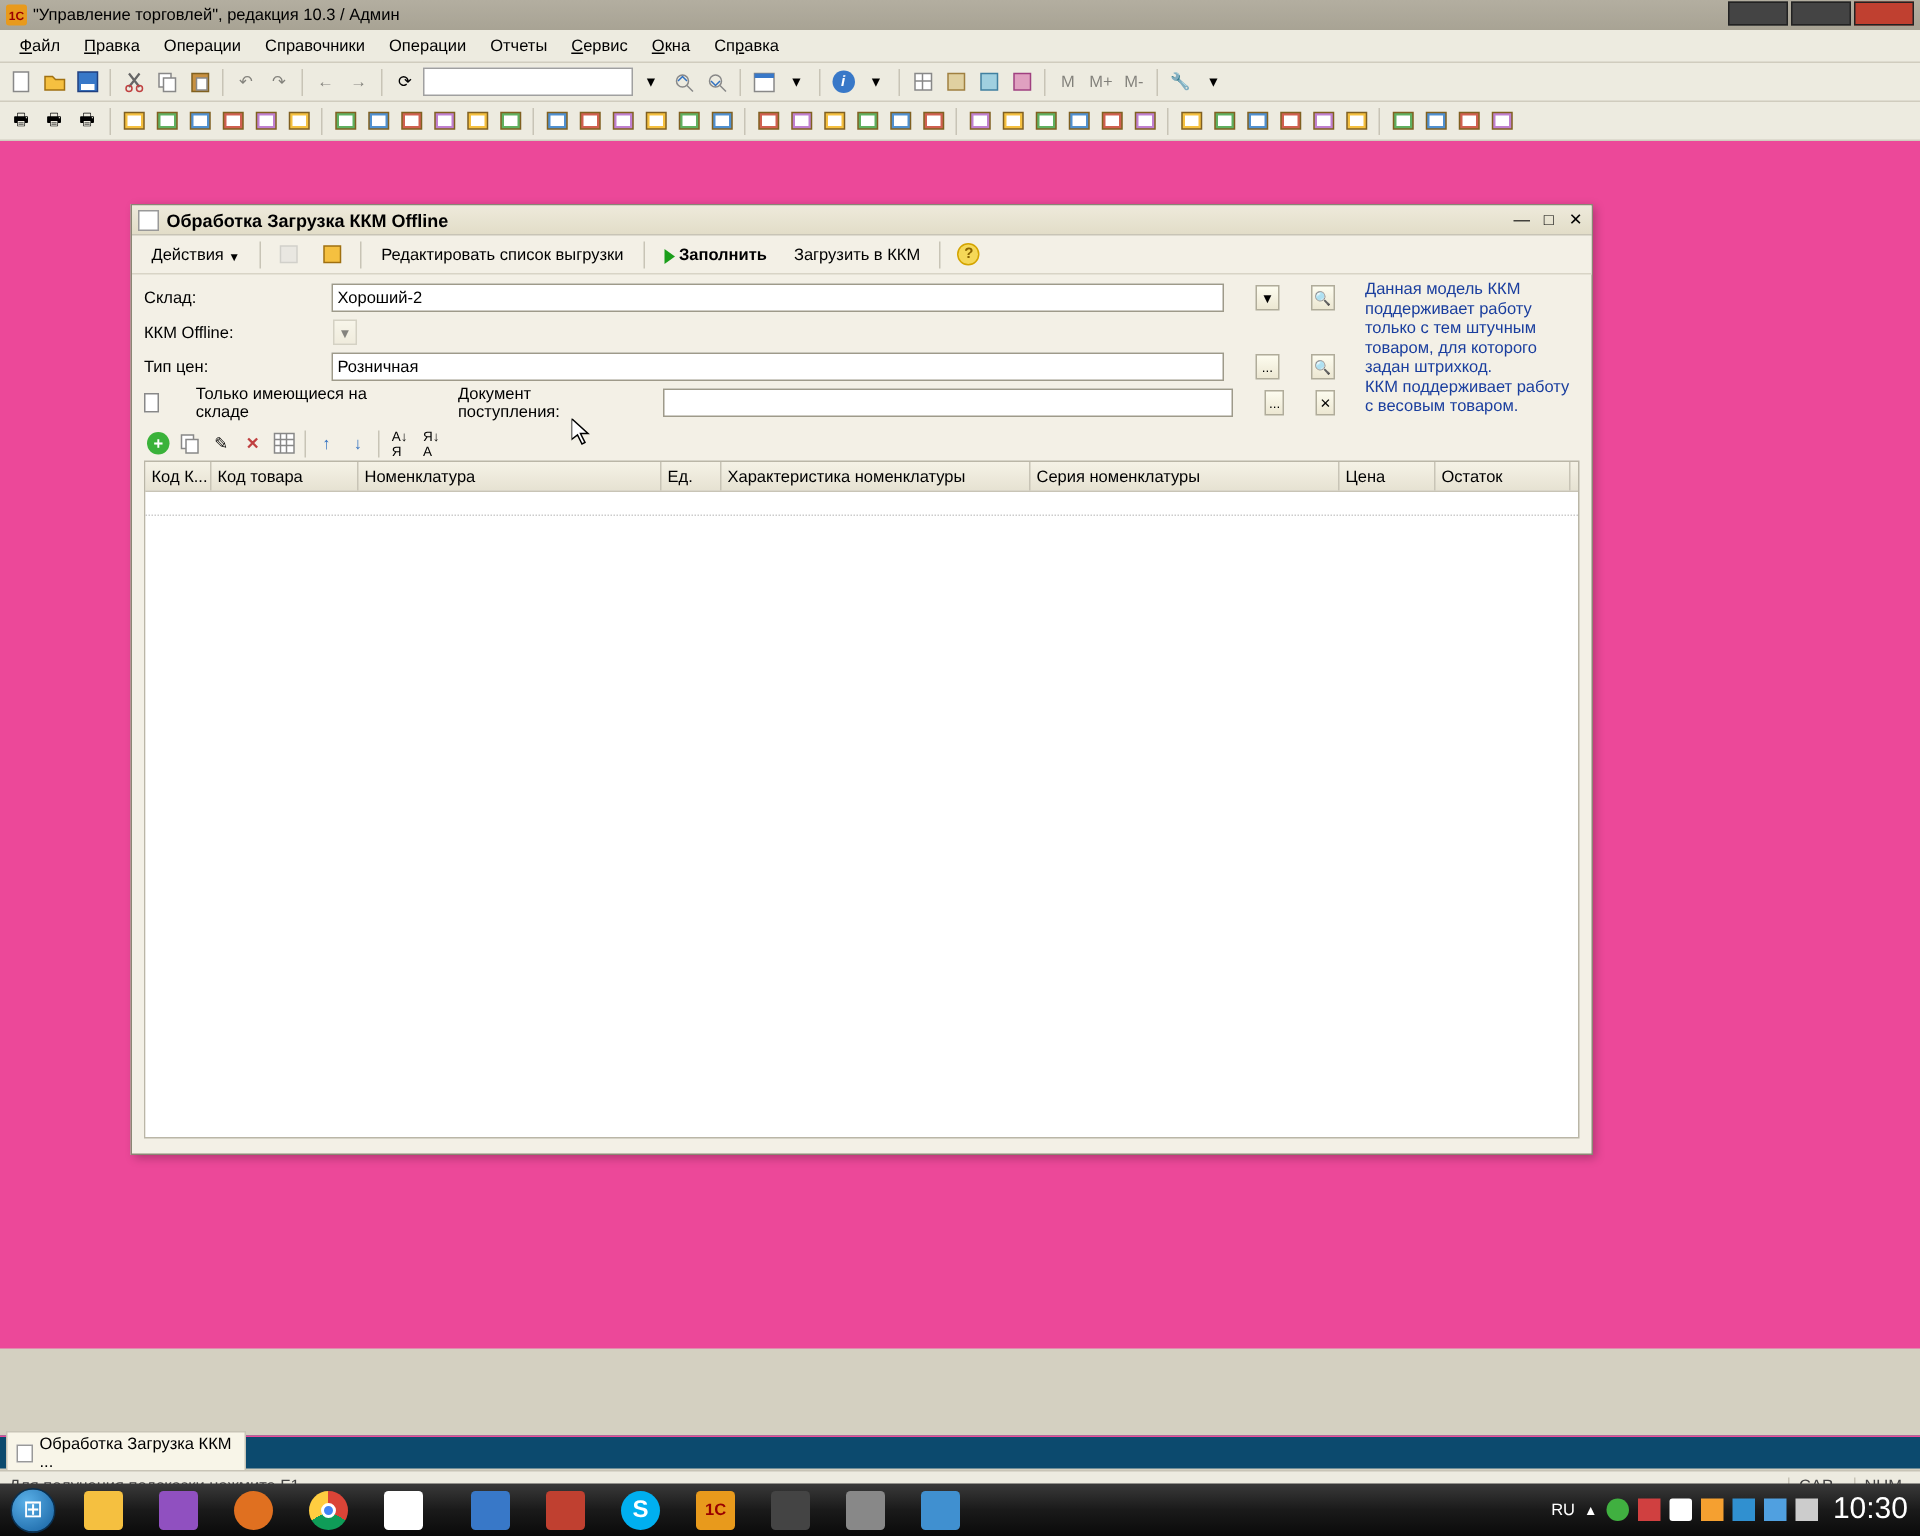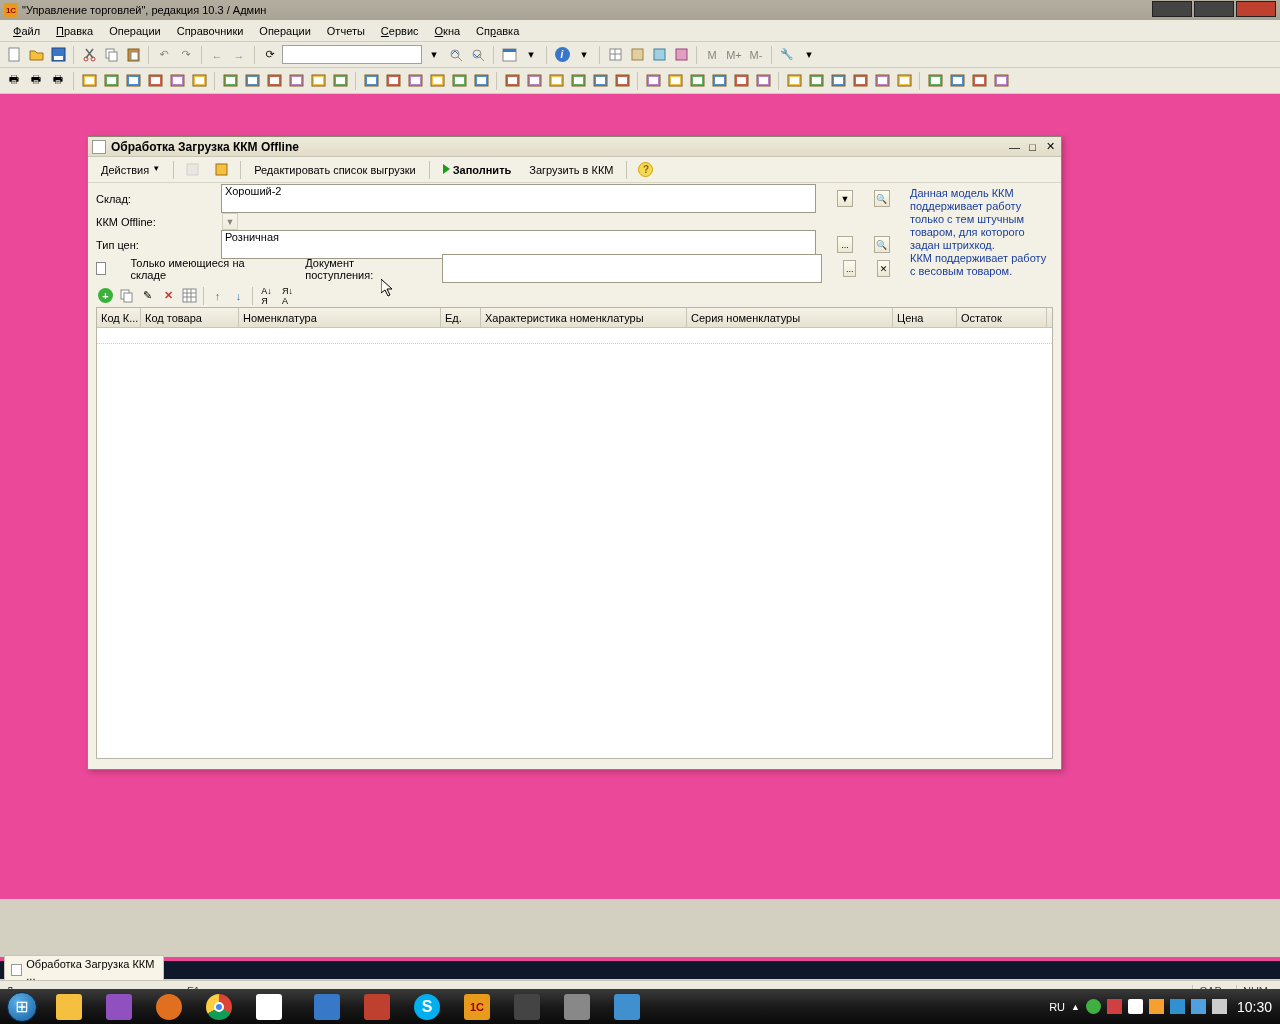--- a/index.html
+++ b/index.html
@@ -29,68 +29,68 @@
 
 
 .child-window { position: absolute; left: 87px; top: 42px; width: 975px; height: 634px; background: #f3f0e6; border: 1px solid #8a8674; box-shadow: 2px 2px 6px rgba(0,0,0,0.25); }
 .child-title { height: 20px; background: linear-gradient(to bottom, #eeeadb, #e2ddc8); display: flex; align-items: center; padding: 0 4px; border-bottom: 1px solid #c8c4b6; position: relative; }
 .child-title .doc-icon { width: 14px; height: 14px; border: 1px solid #999; background: #fff; margin-right: 5px; }
 .child-title .t-text { font-weight: bold; font-size: 12px; }
 .child-title .win-ctl { position: absolute; right: 2px; top: 2px; display: flex; gap: 1px; }
 .child-title .win-ctl span { width: 17px; height: 15px; display: flex; align-items: center; justify-content: center; cursor: default; font-family: Arial; font-size: 11px; }
 
 .child-toolbar { height: 26px; background: #f3f0e6; display: flex; align-items: center; padding: 0 6px; gap: 4px; border-bottom: 1px solid #d8d4c6; }
-.ct-btn { padding: 2px 4px; display: flex; align-items: flex-start; gap: 3px; border: 1px solid transparent; cursor: default; }
+.ct-btn { padding: 2px 4px; display: flex; align-items: flex-end; gap: 3px; border: 1px solid transparent; cursor: default; }
 .ct-btn.labeled { padding: 2px 6px; }
 .ct-arrow { font-size: 8px; }
 .ct-sep { width: 1px; height: 18px; background: #c8c4b6; margin: 0 2px; }
 .play-icon { width: 0; height: 0; border-left: 7px solid #1a9e1a; border-top: 5px solid transparent; border-bottom: 5px solid transparent; }
 .help-icon { width: 15px; height: 15px; border-radius: 50%; background: #f5d858; border: 1px solid #d4a400; color: #8a6400; font-weight: bold; display: flex; align-items: center; justify-content: center; font-size: 10px; }
 
 .form-body { padding: 4px 8px; }
 .form-row { display: flex; align-items: center; height: 23px; gap: 20px; }
 .form-row label { width: 105px; }
-.sel-box { flex: 0 0 595px; height: 29px; border: 1px solid #9e9a8a; background: #fff; display: flex; align-items: flex-start; padding: 0 3px; position: relative; }
+.sel-box { flex: 0 0 595px; height: 19px; border: 1px solid #9e9a8a; background: #fff; display: flex; align-items: center; padding: 0 3px; position: relative; }
 .sel-box.wide { flex: 0 0 380px; }
 .sel-btn { width: 16px; height: 17px; background: linear-gradient(#fdfcef,#ece7d2); border: 1px solid #b0ac9a; display: flex; align-items: center; justify-content: center; font-size: 9px; margin-left: 1px; }
 .info-box { margin-left: 20px; width: 240px; color: #1a3e9e; font-size: 11px; line-height: 13px; }
 .info-box a { color: #1a3e9e; text-decoration: none; }
 
 .form-row.check-row { margin-top: 1px; }
 .chk { width: 13px; height: 13px; border: 1px solid #888; background: #fff; margin-right: 4px; }
 
 .grid-toolbar { display: flex; align-items: center; gap: 2px; padding: 6px 0 2px 0; }
 .grid-toolbar .gtb { width: 19px; height: 19px; display: flex; align-items: center; justify-content: center; border: 1px solid transparent; }
 .gtb-add { width: 15px; height: 15px; border-radius: 50%; background: #3ab23a; color: #fff; font-weight: bold; display: flex; align-items: center; justify-content: center; font-size: 11px; }
 
 .grid { border: 1px solid #bab6a7; }
 .grid-header { display: flex; background: linear-gradient(#f5f2e6,#e6e2d2); height: 20px; border-bottom: 1px solid #c8c4b6; }
 .gh-cell { border-right: 1px solid #c8c4b6; padding: 2px 4px; display: flex; align-items: center; overflow: hidden; white-space: nowrap; text-align: right; }
 .grid-body { height: 430px; background: #fff; position: relative; }
 .grid-body .new-row { height: 16px; border-bottom: 1px dotted #ccc; }
 
 
-.windowbar { position: absolute; bottom: 45px; left: 0; right: 0; height: 22px; background: #0f172a; border-top: 4px solid #ec4899; display: flex; align-items: center; padding: 0 4px; }
+.windowbar { position: absolute; bottom: 45px; left: 0; right: 0; height: 22px; background: #0c4a6e; border-top: 1px solid #ec4899; display: flex; align-items: center; padding: 0 4px; }
 .wb-item { background: #f8f5e8; border: 1px solid #c8c4b6; padding: 2px 6px; display: flex; align-items: center; gap: 4px; max-width: 160px; }
 .wb-item .doc-icon { width: 12px; height: 12px; border: 1px solid #999; background: #fff; }
 
 .statusbar { position: absolute; bottom: 24px; left: 0; right: 0; height: 20px; background: #edebe0; border-top: 1px solid #c8c4b6; display: flex; align-items: center; padding: 0 6px; color: #444; }
 .statusbar .sep-r { margin-left: auto; display: flex; gap: 8px; }
 .statusbar .ind { border-left: 1px solid #c8c4b6; padding: 0 6px; }
 
 
 .win-taskbar { position: absolute; bottom: 0; left: 0; right: 0; height: 35px; background: linear-gradient(to bottom, #3a3a3a, #1a1a1a 50%, #0a0a0a); display: flex; align-items: center; }
 .start-orb { width: 44px; height: 35px; display: flex; align-items: center; justify-content: center; }
 .start-orb .orb { width: 30px; height: 30px; border-radius: 50%; background: radial-gradient(circle at 35% 30%, #5ab0e8, #1560a0); border: 1px solid #0a3050; position: relative; }
 .start-orb .orb::after { content: "⊞"; position: absolute; top: 50%; left: 50%; transform: translate(-50%,-52%); color: #fff; font-size: 16px; }
 .task-item { width: 48px; height: 33px; display: flex; align-items: center; justify-content: center; margin: 0 1px; }
 .task-icon { width: 26px; height: 26px; border-radius: 3px; }
 .tray { margin-left: auto; height: 100%; display: flex; align-items: center; padding-right: 8px; gap: 6px; color: #fff; }
 .tray .lang { font-size: 11px; }
-.tray .clock { font-size: 14px; margin-left: 4px; }
+.tray .clock { font-size: 20px; margin-left: 4px; }
 .tray-icon { width: 15px; height: 15px; }
 
 svg { display: block; }
 </style>
 </head>
 <body>
 
 <div class="app-titlebar">
   <div class="app-icon">1C</div>
   <div class="title-text">"Управление торговлей", редакция 10.3 / Админ</div>

